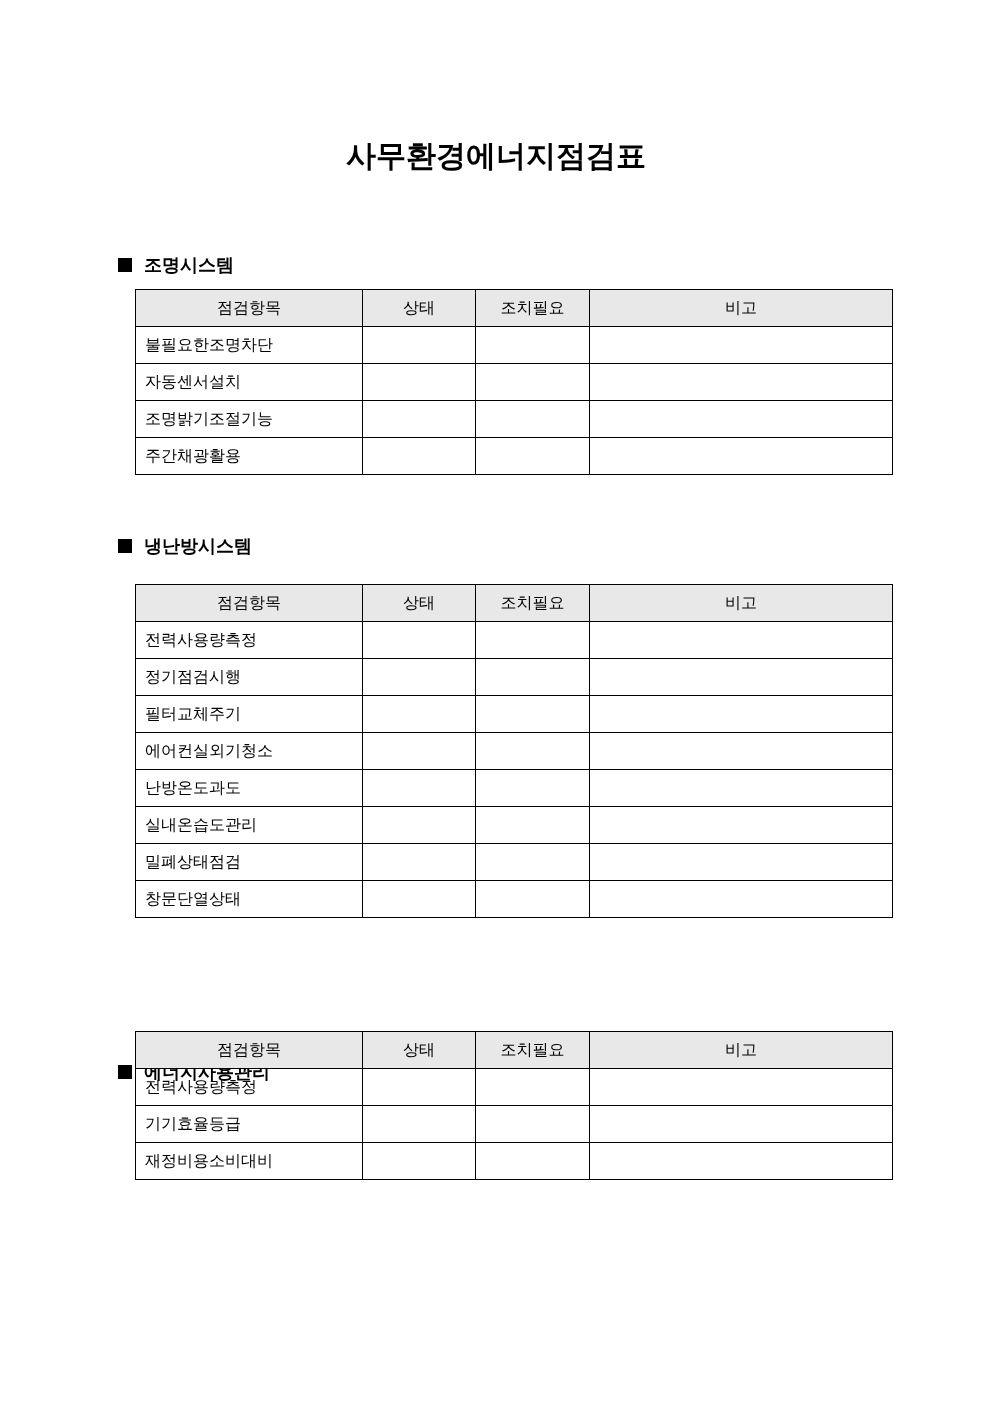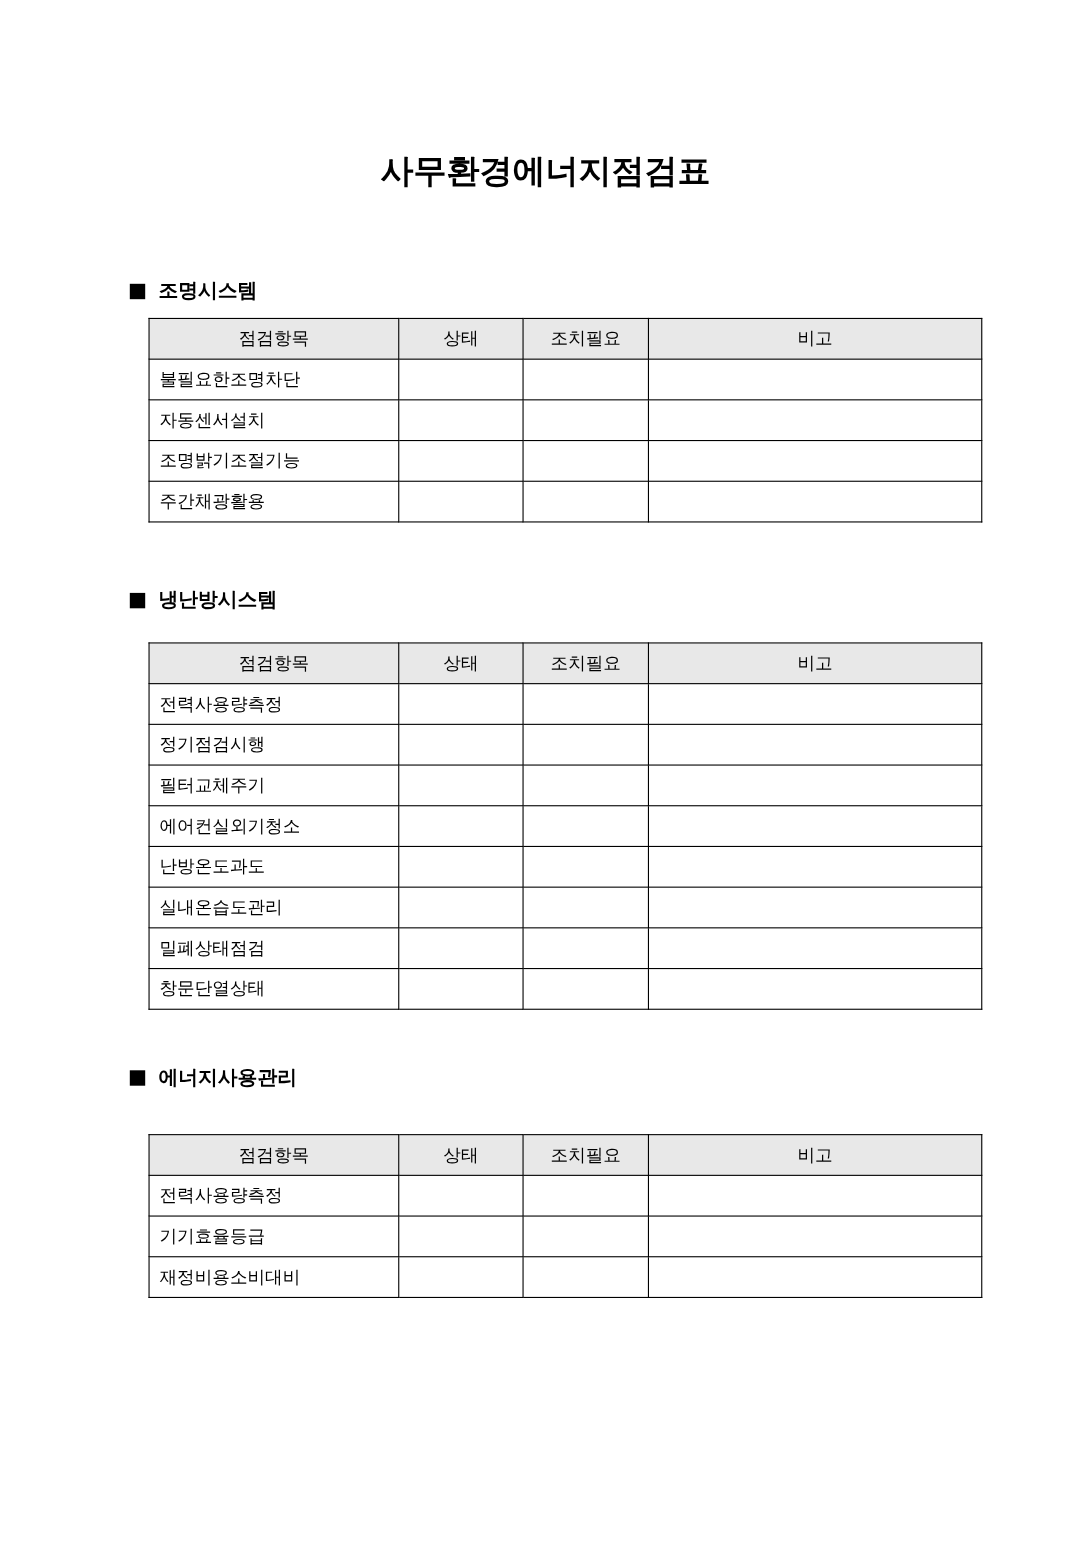--- a/index.html
+++ b/index.html
@@ -187,21 +187,21 @@
     </tr>
     <tr>
       <td class="item">창문단열상태</td>
       <td></td>
       <td></td>
       <td></td>
     </tr>
   </tbody>
 </table>
 
-<div class="section-heading" style="top:942px;margin-top:25px;">
+<div class="section-heading" style="top:1034px;margin-top:25px;">
   <span class="bullet"></span>
   <span>에너지사용관리</span>
 </div>
 <table class="check" style="top:1031px;">
   <colgroup>
       <col class="c1">
       <col class="c2">
       <col class="c3">
       <col class="c4">
     </colgroup>

